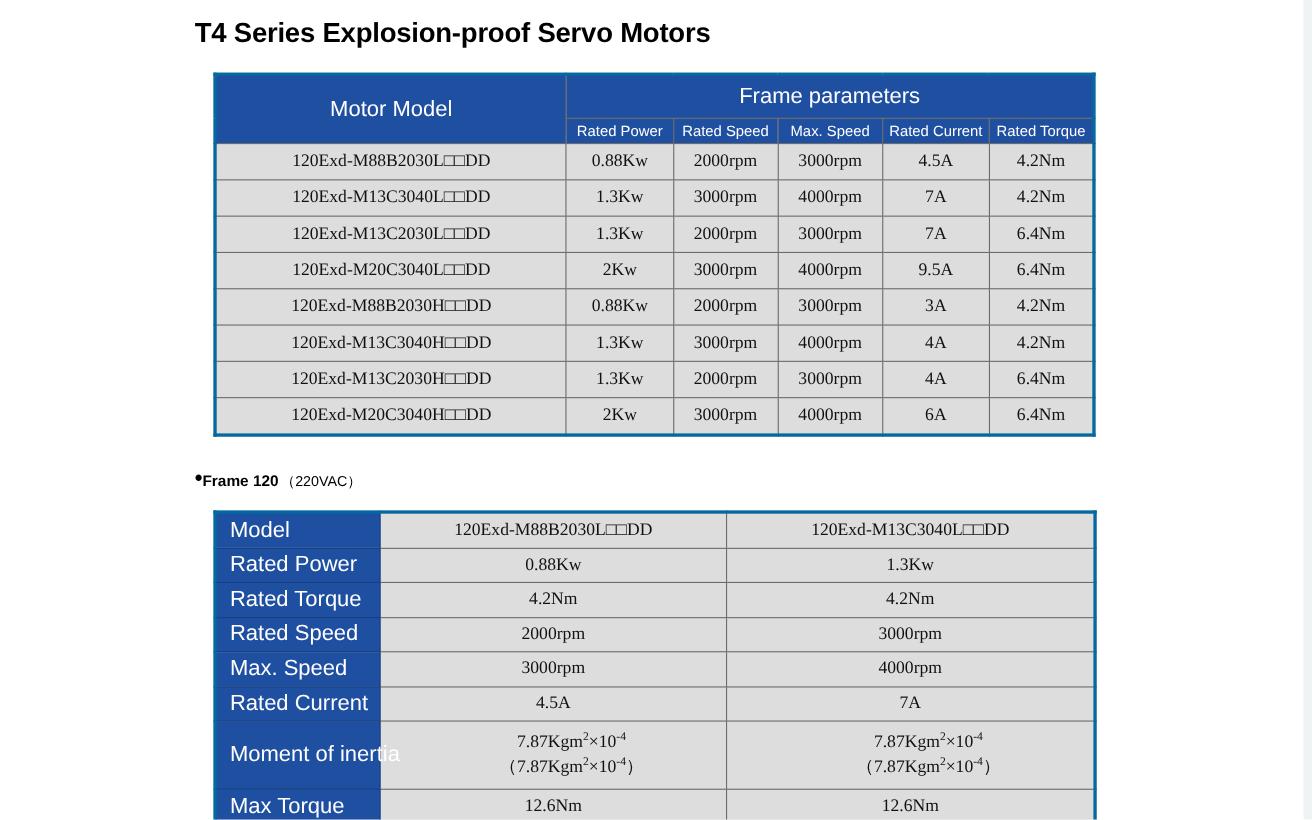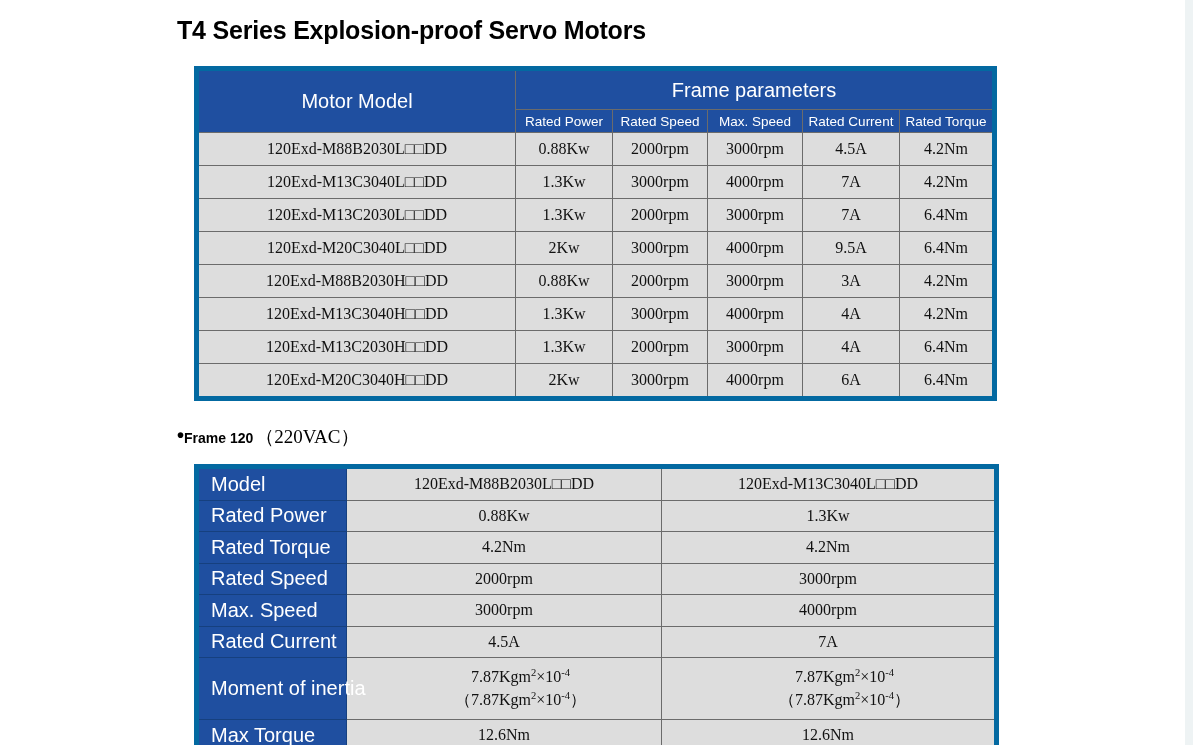--- a/index.html
+++ b/index.html
@@ -59,33 +59,33 @@
     font-size: 20px;
     font-weight: bold;
     vertical-align: 1px;
   }
   .section-head .sec-label {
     font-family: "Liberation Sans", sans-serif;
     font-size: 14px;
     font-weight: bold;
   }
   .section-head .sec-paren {
-    font-family: Liberation Serif, serif;
-    font-size: 19px;
+    font-family: Liberation Sans, sans-serif;
+    font-size: 13px;
     font-weight: normal;
     margin-left: 2px;
   }
 
   
   .tbl {
     position: absolute;
     border-collapse: collapse;
     table-layout: fixed;
     background: #dddddd;
-    border: 5px solid #0369a1;
+    border: 3px solid #0369a1;
   }
   .tbl td, .tbl th {
     border: 1px solid #6b6b6b;
     padding: 0;
     margin: 0;
   }
 
   .hdr {
     background: #1f4fa0;
     color: #ffffff;

